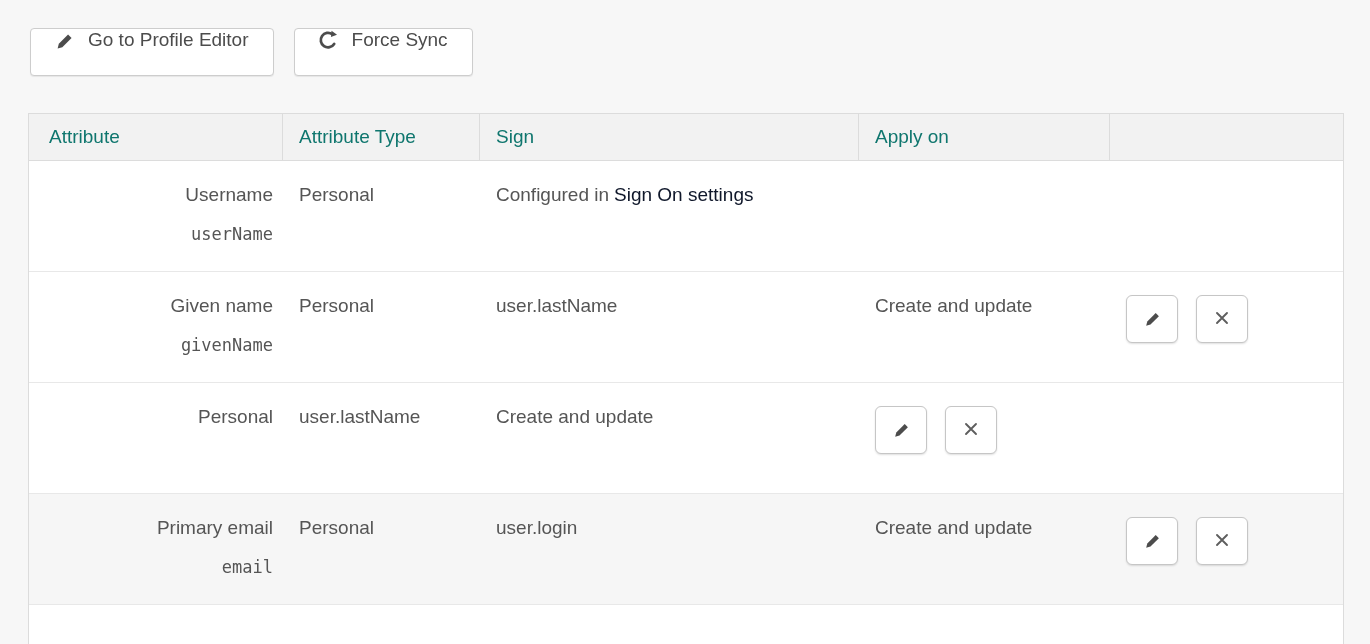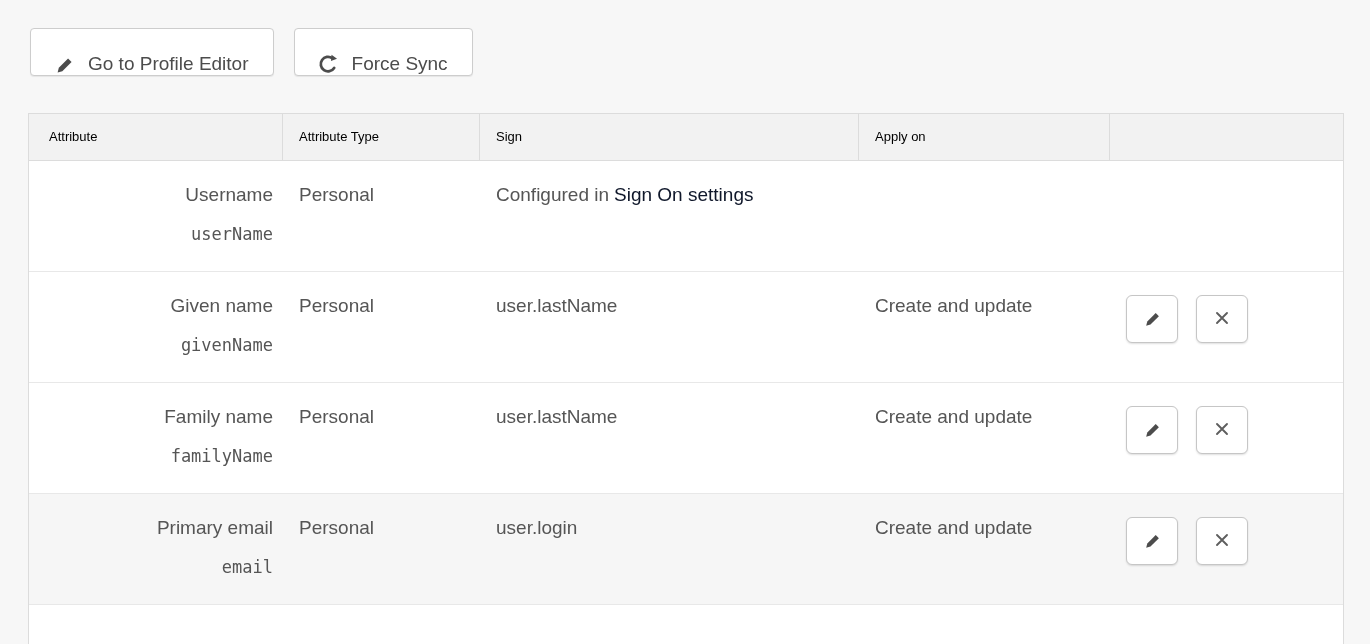--- a/index.html
+++ b/index.html
@@ -13,21 +13,21 @@
 
   
   .toolbar {
     position: absolute;
     left: 30px; top: 28px;
     display: flex;
     gap: 20px;
   }
   .btn {
     display: inline-flex;
-    align-items: flex-end;
+    align-items: flex-start;
     gap: 13px;
     height: 48px;
     padding: 0 24px 0 22px;
     background: #fff;
     border: 1px solid #cdcdcd;
     border-radius: 4px;
     box-shadow: 0 1px 1px rgba(0,0,0,0.07);
     font-family: "Liberation Sans", sans-serif;
     font-size: 19px;
     color: #4c4c4c;
@@ -50,22 +50,22 @@
     grid-template-columns: 254px 197px 379px 251px auto;
   }
   .thead {
     height: 47px;
     background: #f2f2f2;
     border-bottom: 1px solid #dcdcdc;
   }
   .th {
     line-height: 46px;
     padding-left: 16px;
-    font-size: 13px;
-    color: #000000;
+    font-size: 19px;
+    color: #0f766e;
     border-right: 1px solid #dcdcdc;
     overflow: hidden;
     white-space: nowrap;
   }
   .th:first-child { padding-left: 20px; }
   .th:last-child { border-right: none; }
 
   .tr {
     height: 111px;
     border-bottom: 1px solid #e8e8e8;
@@ -188,24 +188,20 @@
           <svg width="20" height="20" viewBox="0 0 20 20">
             <path d="M5 5 L15 15 M15 5 L5 15" stroke="#5e5e5e" stroke-width="1.9" stroke-linecap="round"></path>
           </svg>
         </span>
       </button>
     </div>
   </div>
 
   <div class="grid-row tr">
     <div class="td">
-      <div class="cell-line">Family name</div>
-      <div class="var-line">familyName</div>
-    </div>
-    <div class="td">
       <div class="cell-line">Personal</div>
     </div>
     <div class="td">
       <div class="cell-line">user.lastName</div>
     </div>
     <div class="td">
       <div class="cell-line">Create and update</div>
     </div>
     <div class="td actions">
       <button class="icon-btn">

